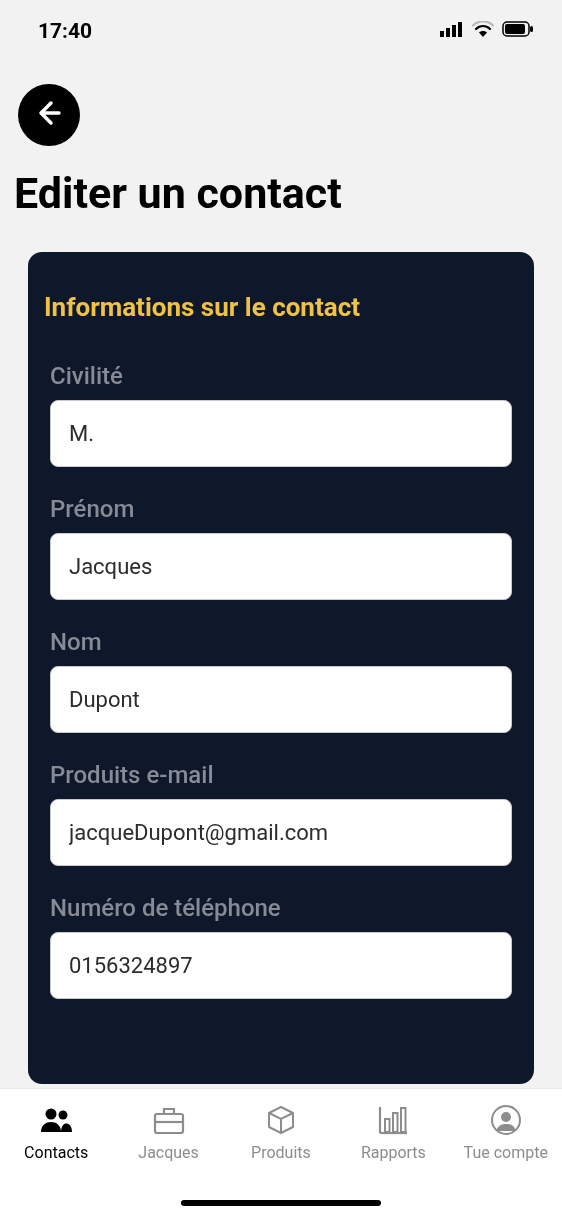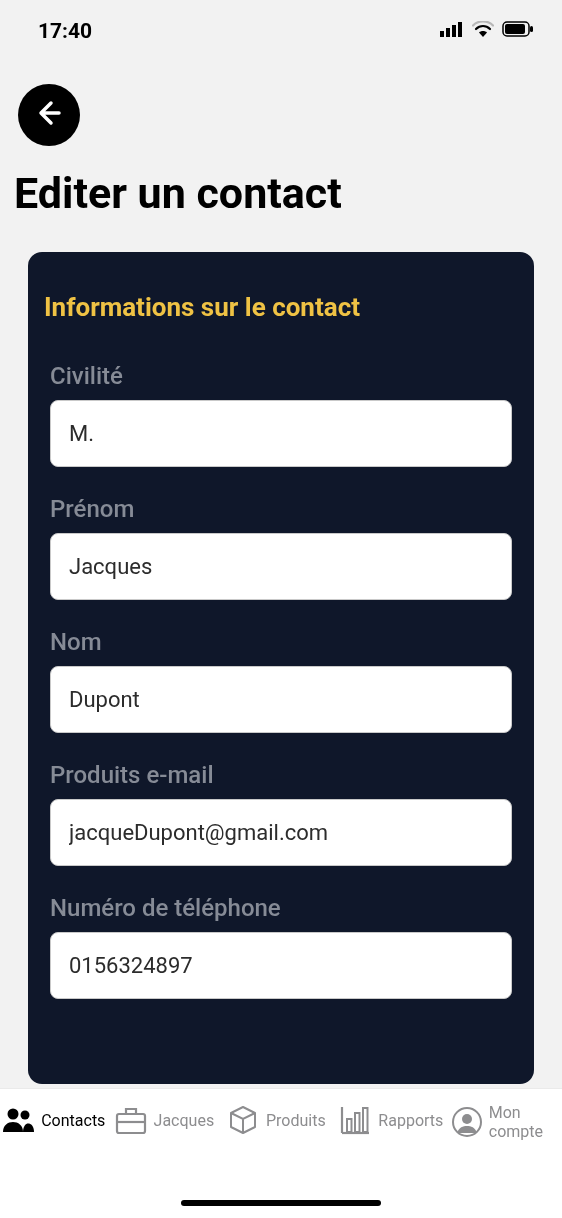--- a/index.html
+++ b/index.html
@@ -93,21 +93,21 @@
       height: 130px;
       background: #fff;
       display: flex;
       justify-content: space-around;
       align-items: flex-start;
       padding-top: 14px;
       border-top: 1px solid #eaeaea;
     }
     .nav-item {
       display: flex;
-      flex-direction: row;
+      flex-direction: column;
       align-items: center;
       gap: 6px;
       cursor: pointer;
       width: 110px;
     }
     .nav-icon {
       width: 34px;
       height: 34px;
       display: flex;
       align-items: center;
@@ -246,16 +246,16 @@
     <span class="nav-label">Rapports</span>
   </div>
   <div class="nav-item">
     <span class="nav-icon">
       <svg width="32" height="32" viewBox="0 0 32 32">
           <circle cx="16" cy="16" r="14" stroke="#8d8d8f" stroke-width="2" fill="none"></circle>
           <circle cx="16" cy="13" r="5" fill="#8d8d8f"></circle>
           <path d="M6 27 C8 21 12 20 16 20 C20 20 24 21 26 27" fill="#8d8d8f"></path>
         </svg>
     </span>
-    <span class="nav-label">Mon compte</span>
+    <span class="nav-label">Tue compte</span>
   </div>
   <div class="home-indicator"></div>
 </div>
 
 </body></html>

